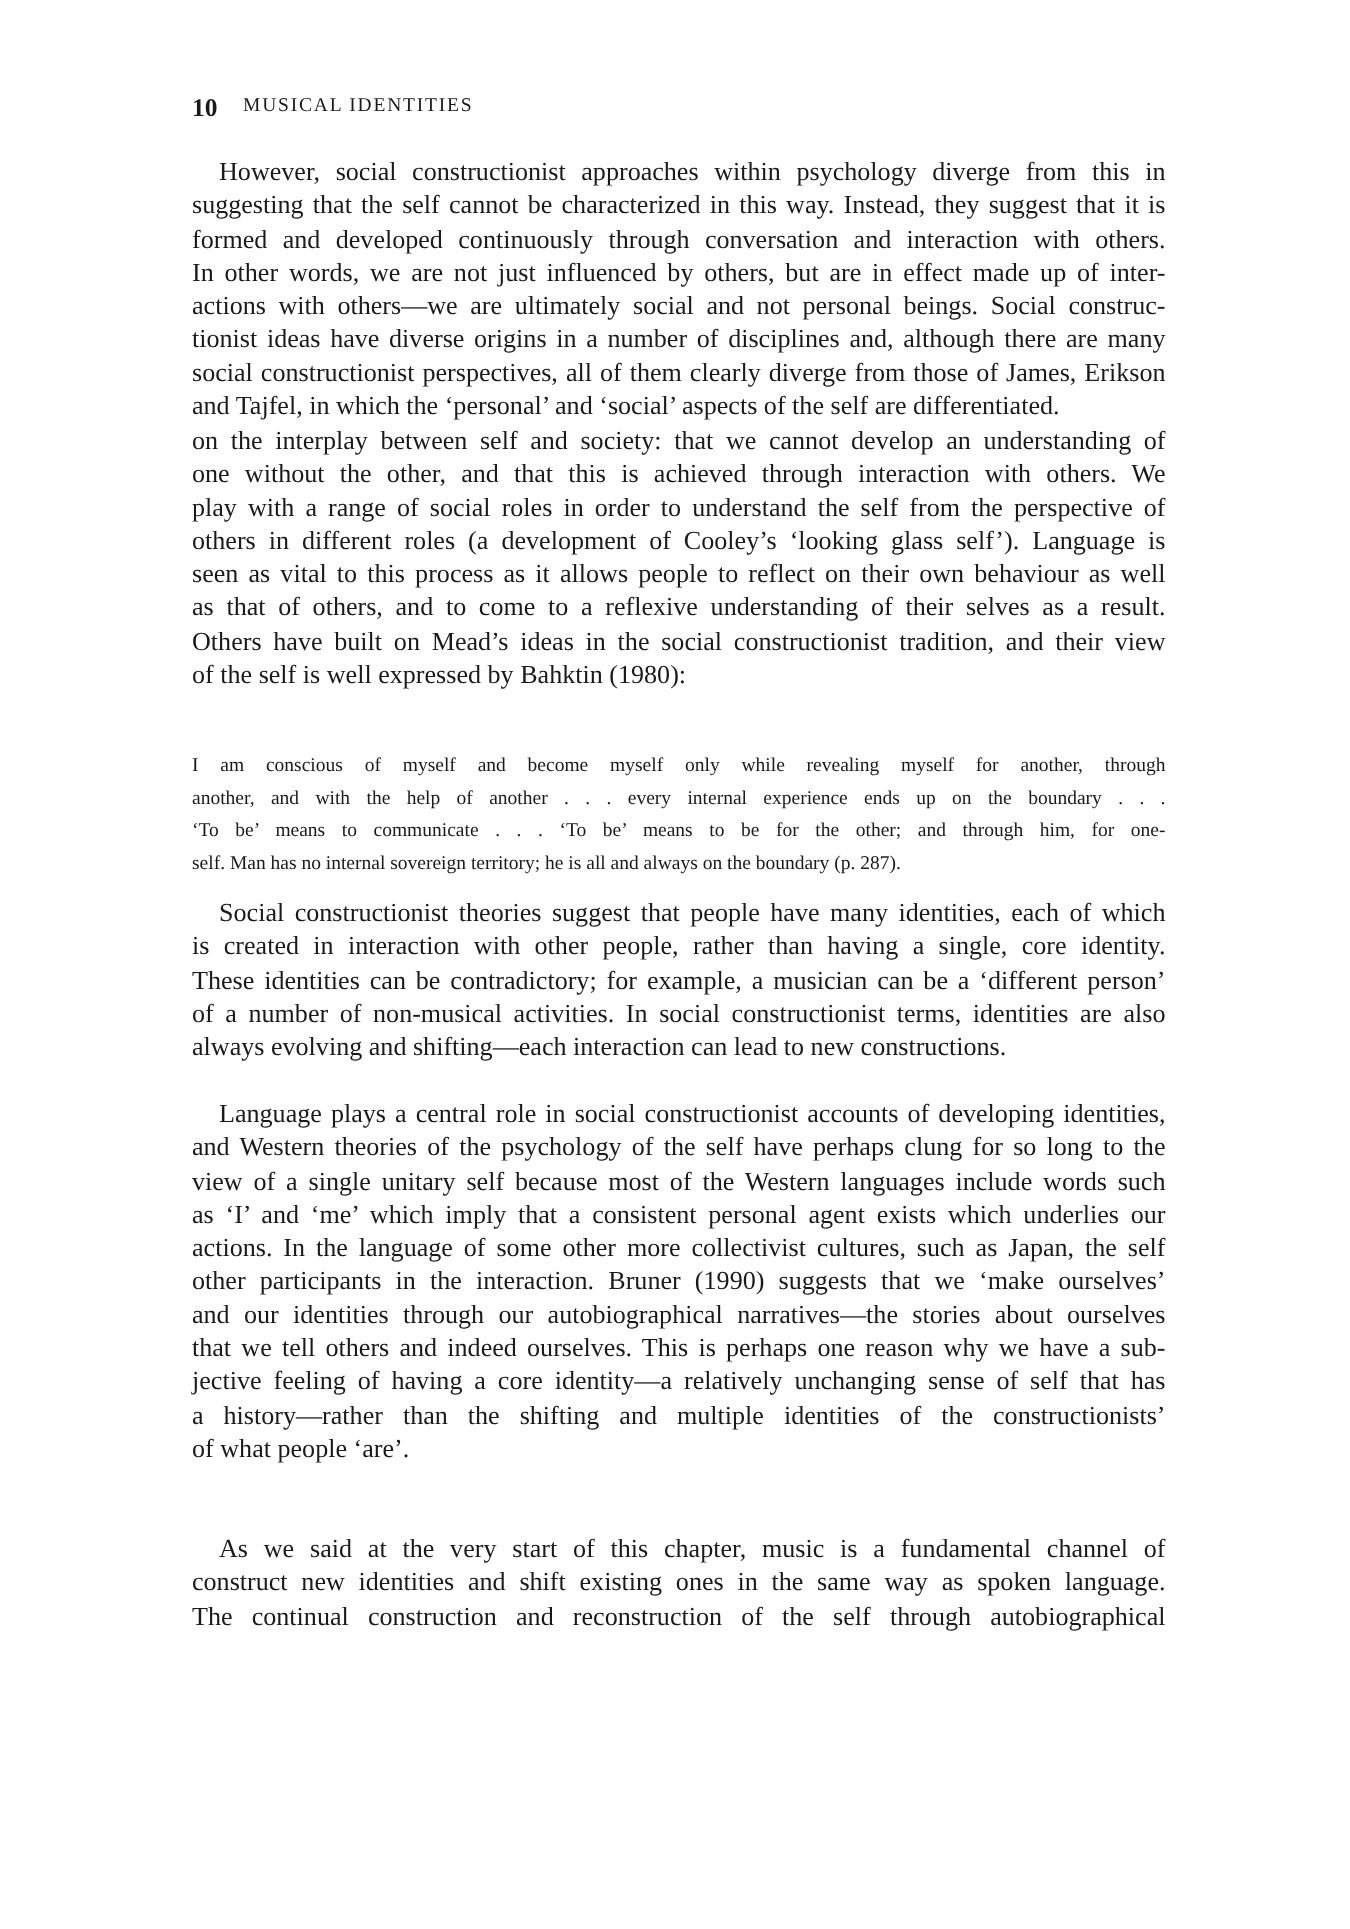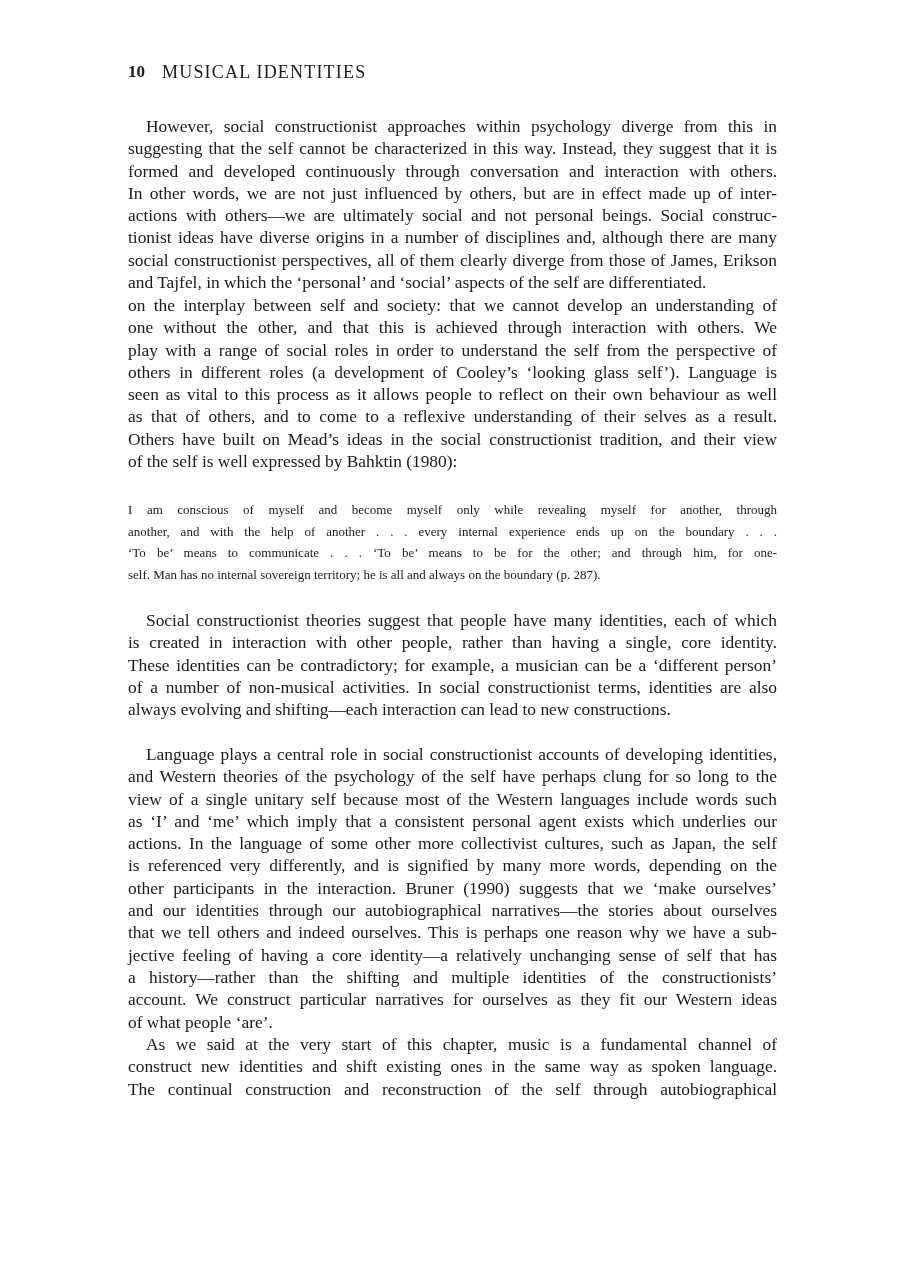--- a/index.html
+++ b/index.html
@@ -23,28 +23,27 @@
       display: flex;
       align-items: flex-start;
       white-space: nowrap;
     }
     .page-number {
       font-weight: bold;
       font-size: 17px;
       margin-right: 17px;
     }
     .running-title {
-      font-size: 18px;
+      font-size: 13px;
       letter-spacing: 1.2px;
     }
     .text-block {
       position: absolute;
       left: 128px;
       width: 649px;
-      margin-top: 12px;
     }
     .line {
       display: block;
       height: 22.3px;
       line-height: 22.3px;
       font-size: 17.4px;
       text-align: justify;
       text-align-last: justify;
       white-space: nowrap;
       overflow: visible;
@@ -105,27 +104,25 @@
   <span class="line">of a number of non-musical activities. In social constructionist terms, identities are also</span>
   <span class="line last">always evolving and shifting—each interaction can lead to new constructions.</span>
 </div>
 
 <div class="text-block" style="top:731px;">
   <span class="line indent">Language plays a central role in social constructionist accounts of developing identities,</span>
   <span class="line">and Western theories of the psychology of the self have perhaps clung for so long to the</span>
   <span class="line">view of a single unitary self because most of the Western languages include words such</span>
   <span class="line">as ‘I’ and ‘me’ which imply that a consistent personal agent exists which underlies our</span>
   <span class="line">actions. In the language of some other more collectivist cultures, such as Japan, the self</span>
-  <span class="line">is referenced very differently, and is signified by many more words, depending on the</span>
   <span class="line">other participants in the interaction. Bruner (1990) suggests that we ‘make ourselves’</span>
   <span class="line">and our identities through our autobiographical narratives—the stories about ourselves</span>
   <span class="line">that we tell others and indeed ourselves. This is perhaps one reason why we have a sub-</span>
   <span class="line">jective feeling of having a core identity—a relatively unchanging sense of self that has</span>
   <span class="line">a history—rather than the shifting and multiple identities of the constructionists’</span>
-  <span class="line">account. We construct particular narratives for ourselves as they fit our Western ideas</span>
   <span class="line last">of what people ‘are’.</span>
 </div>
 
 <div class="text-block" style="top:1021px;">
   <span class="line indent">As we said at the very start of this chapter, music is a fundamental channel of</span>
   <span class="line">construct new identities and shift existing ones in the same way as spoken language.</span>
   <span class="line">The continual construction and reconstruction of the self through autobiographical</span>
 </div>
 
 </body></html>

